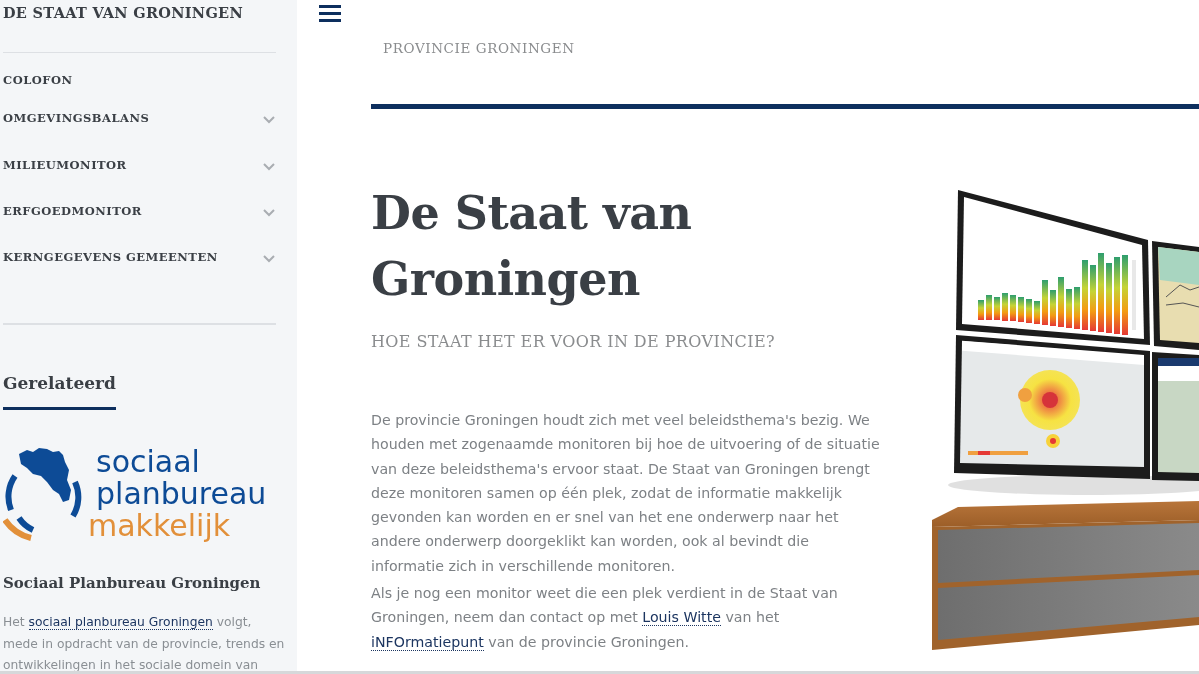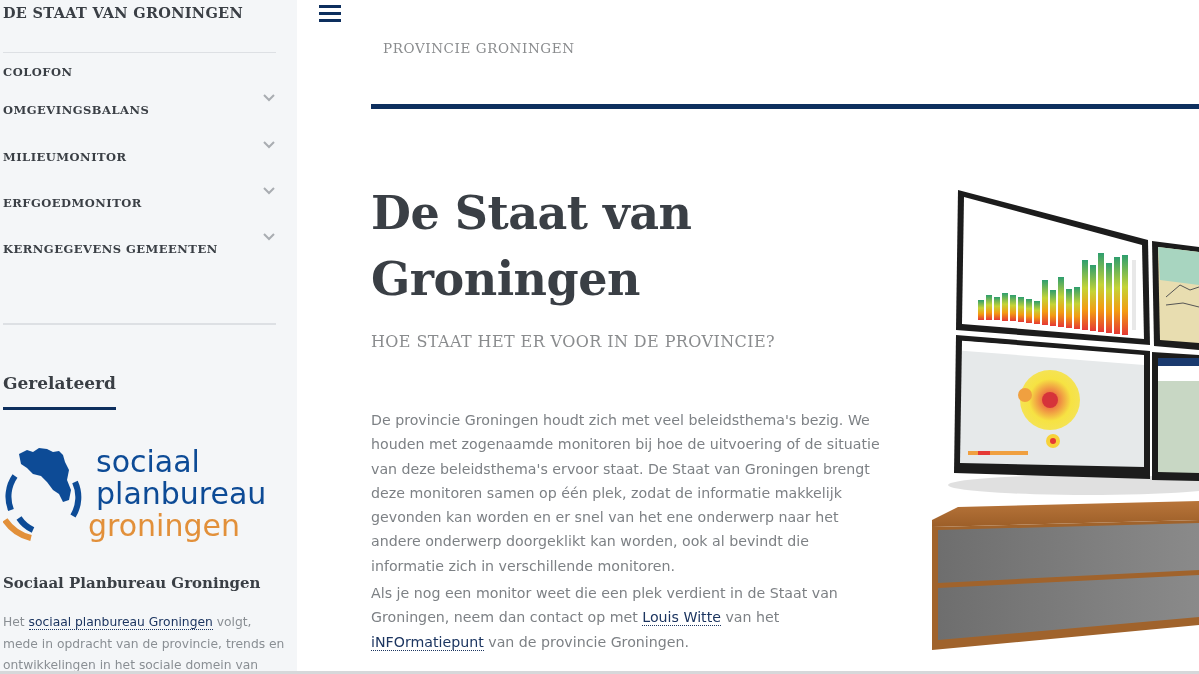--- a/index.html
+++ b/index.html
@@ -14,21 +14,21 @@
     .site-title {
       position: absolute; left: 3px; top: 4px;
       font-family: "DejaVu Serif", serif; font-weight: bold; font-size: 14.5px;
       letter-spacing: 0.3px; color: #3a3f45; white-space: nowrap;
     }
     .sidebar-divider { position: absolute; left: 3px; width: 273px; height: 1px; background: #dde0e4; }
     .sidebar-divider.d1 { top: 52px; }
     .sidebar-divider.d2 { top: 323px; height: 2px; }
     .menu-item {
       position: absolute; left: 3px; width: 273px; height: 22px;
-      display: flex; align-items: flex-start; justify-content: space-between;
+      display: flex; align-items: flex-end; justify-content: space-between;
       cursor: pointer;
     }
     .menu-label {
       font-family: "DejaVu Serif", serif; font-weight: bold; font-size: 11.5px;
       letter-spacing: 0.5px; color: #3a3f45; white-space: nowrap;
     }
     .chev { width: 14px; height: 10px; margin-right: 0px; display: flex; align-items: center; justify-content: center; }
     .chev svg { width: 12px; height: 8px; }
 
     .related-heading {
@@ -137,21 +137,21 @@
     <svg width="90" height="100" viewBox="0 0 90 100" style="position:absolute;left:0;top:0">
       <path d="M16 8 L24 4 L30 6 L36 2 L44 3 L50 6 L56 5 L60 9 L62 16 L66 24 L64 34 L68 44 L66 54 L60 56 L56 48 L50 44 L44 36 L38 30 L30 28 L24 22 L18 18 Z" fill="#0d4b96"></path>
       <path d="M12 30 A36 36 0 0 0 8 64" fill="none" stroke="#0d4b96" stroke-width="6"></path>
       <path d="M16 72 A34 34 0 0 0 30 84" fill="none" stroke="#0d4b96" stroke-width="6"></path>
       <path d="M72 36 A36 36 0 0 1 70 70" fill="none" stroke="#0d4b96" stroke-width="6"></path>
       <path d="M2 74 A44 44 0 0 0 28 92" fill="none" stroke="#e2903a" stroke-width="6"></path>
     </svg>
     <div class="spg-text">
       <span class="spg-l1">sociaal</span>
       <span class="spg-l2">planbureau</span>
-      <span class="spg-l3">groningen</span>
+      <span class="spg-l3">makkelijk</span>
     </div>
   </div>
 
   <div class="spg-title">Sociaal Planbureau Groningen</div>
   <p class="spg-desc"><span>Het </span><a class="link">sociaal planbureau Groningen</a><span> volgt, mede in opdracht van de provincie, trends en ontwikkelingen in het sociale domein van</span></p>
 </aside>
 
 <div class="hamburger">
   <span style="top:2px"></span>
     <span style="top:9px"></span>

